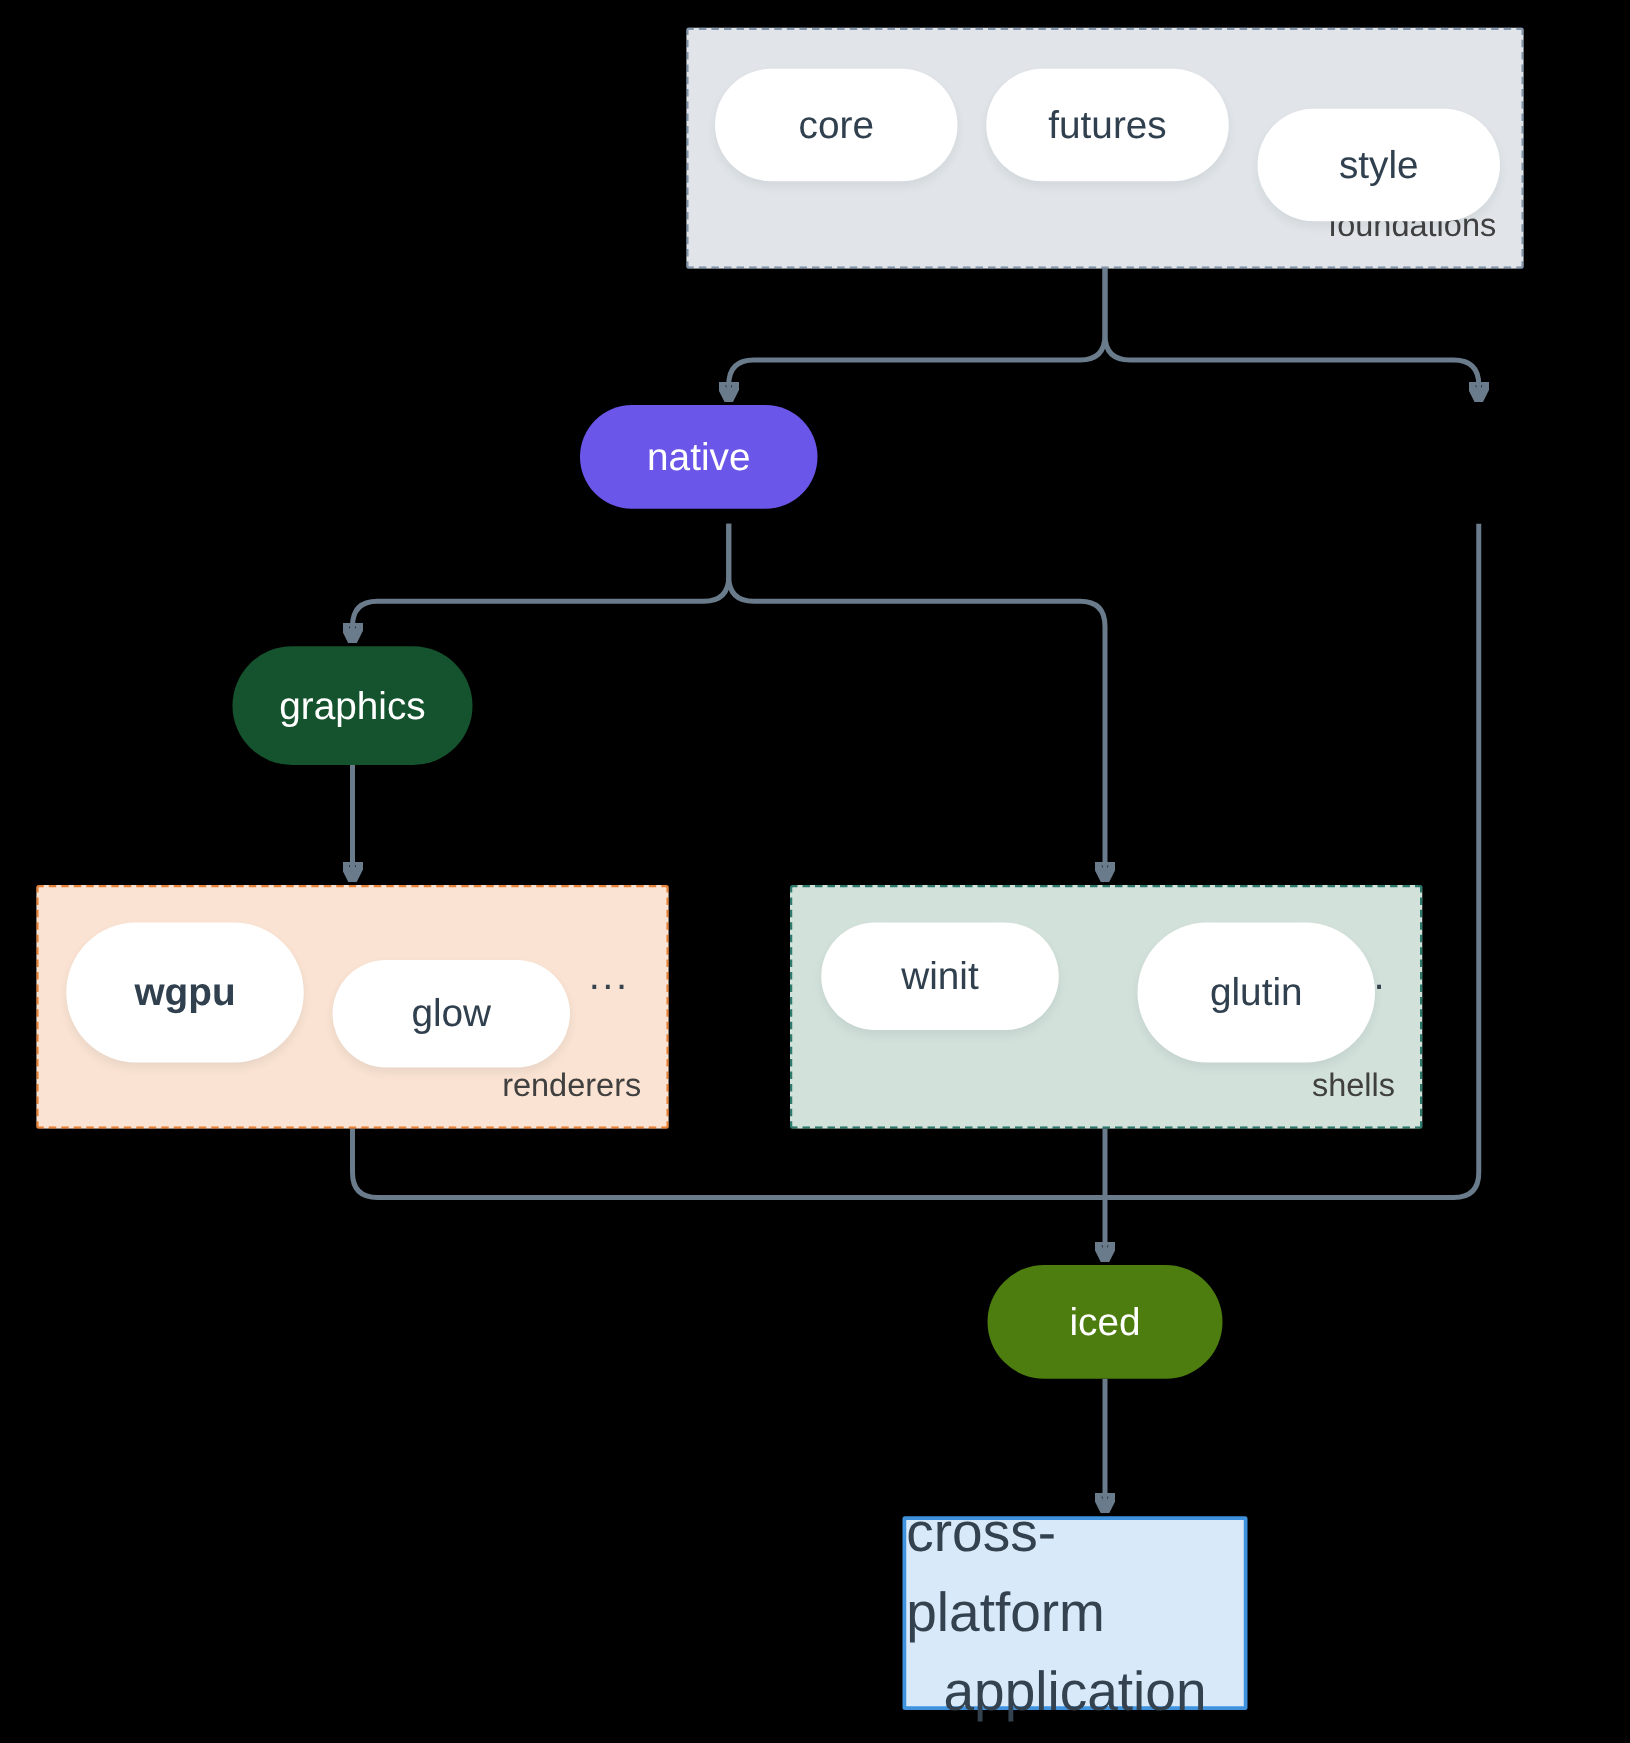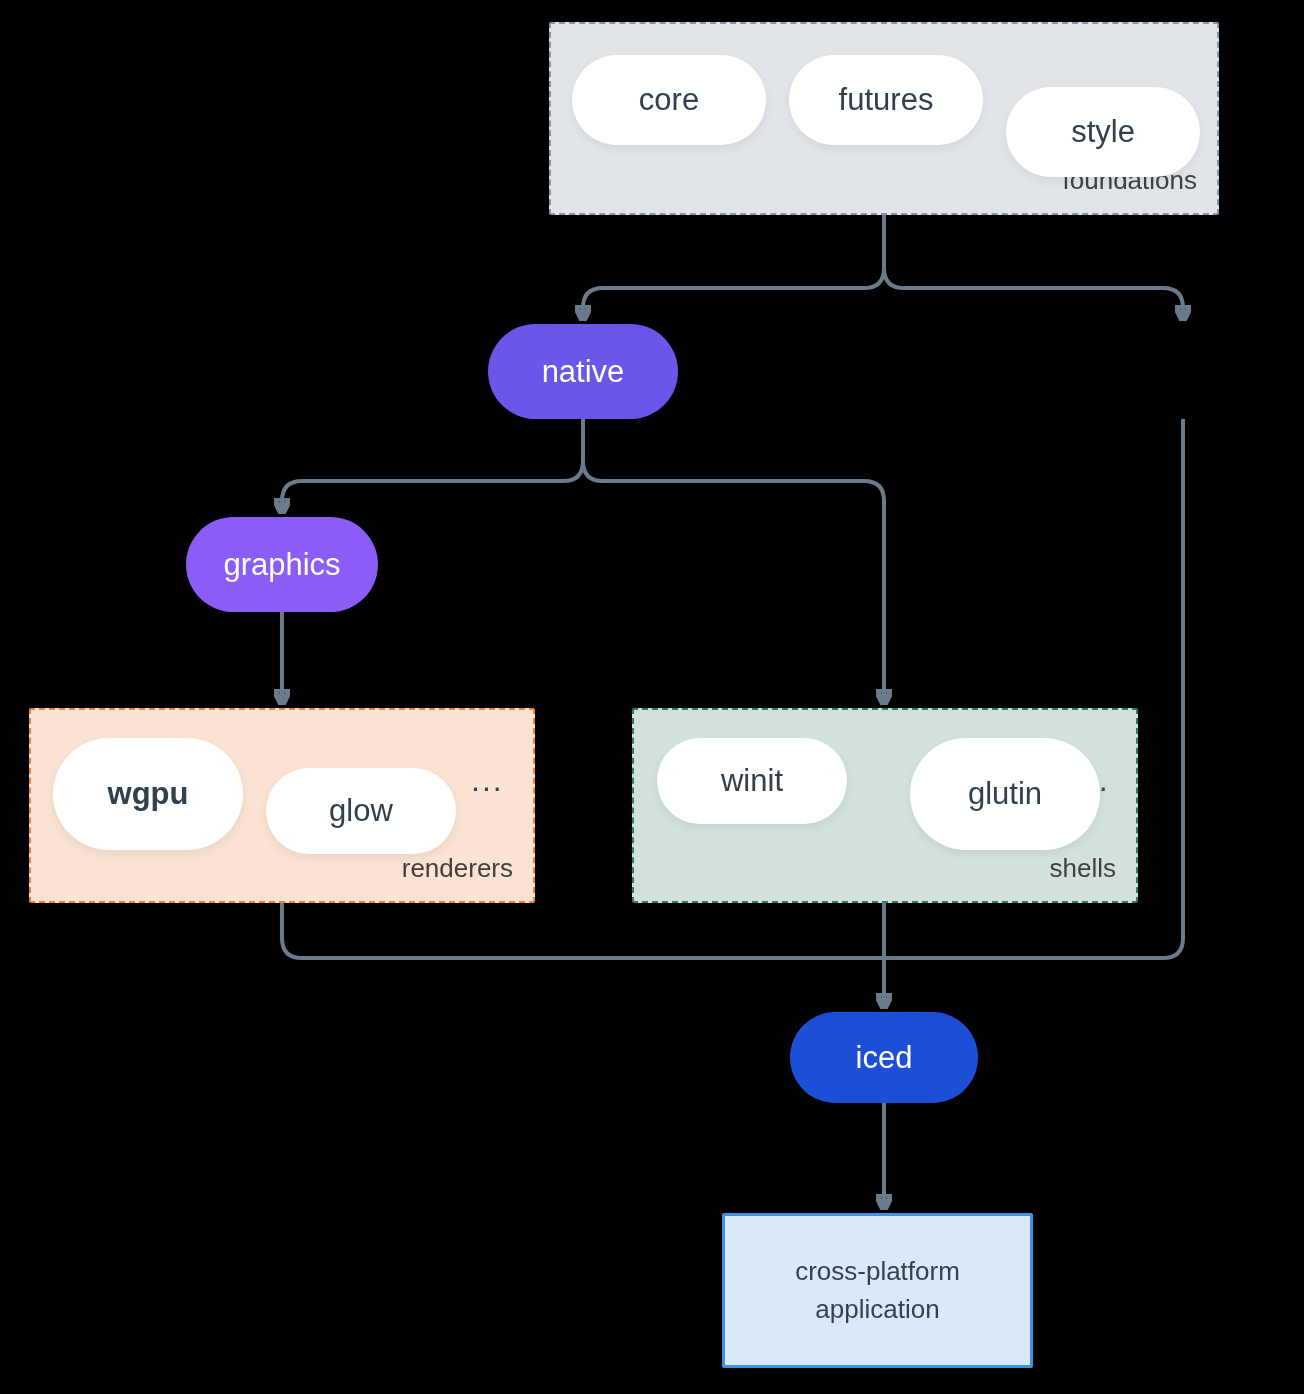--- a/index.html
+++ b/index.html
@@ -44,31 +44,31 @@
     border-radius: 999px;
     font-size: 31px;
     z-index: 3;
   }
   .pill.white {
     background: #FFFFFF;
     color: #30404E;
     box-shadow: 0 4px 8px rgba(30, 45, 60, 0.08);
   }
   .pill.purple { background: #6A56E8; color: #FFFFFF; }
-  .pill.orange { background: #8b5cf6; color: #FFFFFF; }
-  .pill.blue   { background: #1d4ed8; color: #FFFFFF; }
+  .pill.orange { background: #14532d; color: #FFFFFF; }
+  .pill.blue   { background: #4d7c0f; color: #FFFFFF; }
 
   
   #foundations { left: 549px; top: 22px; width: 670px; height: 193px; }
   #pill-core    { left: 572px;  top: 55px; width: 194px; height: 90px; }
   #pill-futures { left: 789px;  top: 55px; width: 194px; height: 90px; }
   #pill-style   { left: 1006px; top: 55px; width: 194px; height: 90px; margin-top: 32px; }
 
   
-  #pill-native { left: 488px;  top: 324px; width: 190px; height: 95px; }
+  #pill-native { left: 464px;  top: 324px; width: 190px; height: 83px; }
   #pill-web    { left: 1088px; top: 324px; width: 190px; height: 95px; }
 
   
   #pill-graphics { left: 186px; top: 517px; width: 192px; height: 95px; }
 
   
   #renderers { left: 29px; top: 708px; width: 506px; height: 195px; background: #FAE3D2; border-color: #E8833A; }
   #pill-wgpu { left: 53px;  top: 738px; width: 190px; height: 112px; font-weight: bold; }
   #pill-glow { left: 266px; top: 768px; width: 190px; height: 86px; }
   #renderers .ellipsis { left: 440px; top: 52px; }
@@ -78,31 +78,31 @@
   #pill-winit  { left: 657px; top: 738px; width: 190px; height: 86px; }
   #pill-glutin { left: 910px; top: 738px; width: 190px; height: 112px; }
   #shells .ellipsis { left: 443px; top: 52px; }
 
   
   #pill-iced { left: 790px; top: 1012px; width: 188px; height: 91px; }
 
   
   #application {
     position: absolute;
-    left: 722px; top: 1213px; width: 311px; height: 155px;
+    left: 722px; top: 1213px; width: 276px; height: 155px;
     background: #D8E9F9;
     border: 3px solid #3E92DE;
     border-radius: 2px;
     box-sizing: border-box;
     display: flex;
     flex-direction: column;
     align-items: center;
     justify-content: center;
     color: #34424F;
-    font-size: 26px;
+    font-size: 44px;
     line-height: 1.45;
     z-index: 2;
   }
 </style>
 </head>
 <body>
 
 <div id="canvas">
 
   <svg class="edges" width="1304" height="1394" aria-hidden="true">

